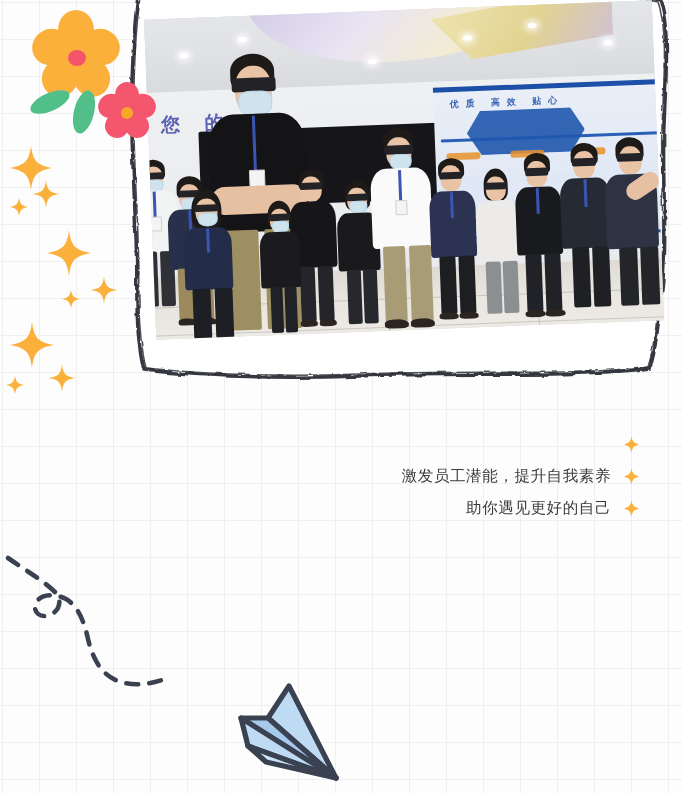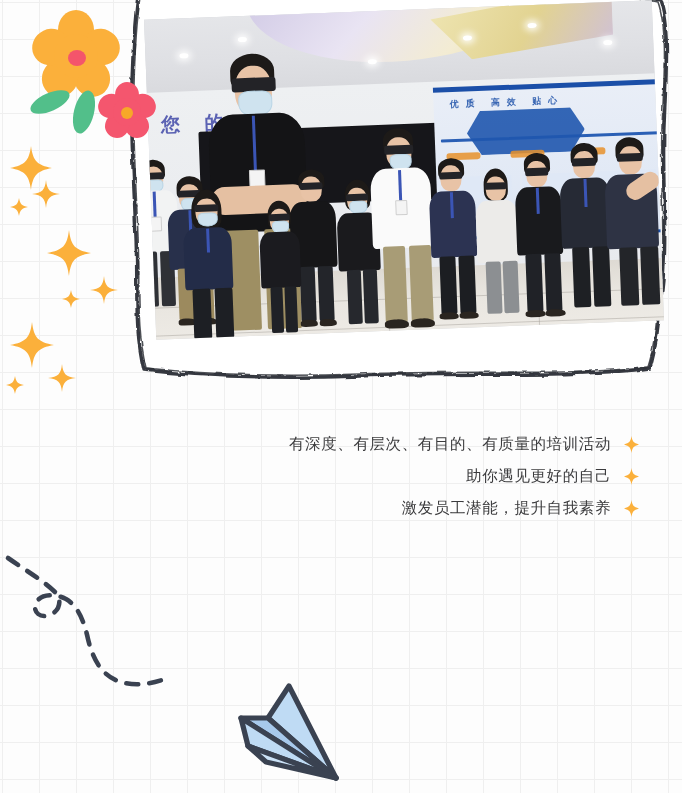--- a/index.html
+++ b/index.html
@@ -449,43 +449,42 @@
   </svg>
 
   <svg class="sparkle" style="left:0px; top:300px; width:90px; height:100px;" viewBox="0 0 90 100">
     <path fill="#FBB03B" d="M32,22 C34,38 38,42 54,45 C38,48 34,52 32,68 C30,52 26,48 10,45 C26,42 30,38 32,22 Z"></path>
     <path fill="#FBB03B" d="M62,64 C63,74 66,77 76,78 C66,79 63,82 62,92 C61,82 58,79 48,78 C58,77 61,74 62,64 Z"></path>
     <path fill="#FBB03B" d="M15,76 C16,82 18,84 24,85 C18,86 16,88 15,94 C14,88 12,86 6,85 C12,84 14,82 15,76 Z"></path>
   </svg>
 
   <div id="text-block">
     <div class="text-line">
-      <span>有深度、有层次、有目的、有质量的培训活动</span>
+      <span class="line-spark">
+        <svg width="17" height="19" viewBox="0 0 17 19">
+            <path fill="#FBB03B" d="M8.5,1 C9.2,6.4 10.6,7.8 16,9.5 C10.6,11.2 9.2,12.6 8.5,18 C7.8,12.6 6.4,11.2 1,9.5 C6.4,7.8 7.8,6.4 8.5,1 Z"></path>
+          </svg>
+      </span>
+    </div>
+    <div class="text-line">
+      <span>激发员工潜能，提升自我素养</span>
       <span class="line-spark">
         <svg width="17" height="19" viewBox="0 0 17 19">
             <path fill="#FBB03B" d="M8.5,1 C9.2,6.4 10.6,7.8 16,9.5 C10.6,11.2 9.2,12.6 8.5,18 C7.8,12.6 6.4,11.2 1,9.5 C6.4,7.8 7.8,6.4 8.5,1 Z"></path>
           </svg>
       </span>
     </div>
     <div class="text-line">
       <span>助你遇见更好的自己</span>
       <span class="line-spark">
         <svg width="17" height="19" viewBox="0 0 17 19">
             <path fill="#FBB03B" d="M8.5,1 C9.2,6.4 10.6,7.8 16,9.5 C10.6,11.2 9.2,12.6 8.5,18 C7.8,12.6 6.4,11.2 1,9.5 C6.4,7.8 7.8,6.4 8.5,1 Z"></path>
           </svg>
       </span>
     </div>
-    <div class="text-line">
-      <span>激发员工潜能，提升自我素养</span>
-      <span class="line-spark">
-        <svg width="17" height="19" viewBox="0 0 17 19">
-            <path fill="#FBB03B" d="M8.5,1 C9.2,6.4 10.6,7.8 16,9.5 C10.6,11.2 9.2,12.6 8.5,18 C7.8,12.6 6.4,11.2 1,9.5 C6.4,7.8 7.8,6.4 8.5,1 Z"></path>
-          </svg>
-      </span>
-    </div>
   </div>
 
   <svg class="deco" style="left:0px; top:545px; width:260px; height:190px;" viewBox="0 0 260 190">
     <path d="M8,13 C28,27 44,36 56,48
              C62,54 60,66 50,70 C40,74 32,66 36,58
              C40,49 54,48 66,54
              C78,61 84,76 88,94
              C93,115 102,130 118,136
              C134,142 152,139 168,133" fill="none" stroke="#3A4251" stroke-width="4.6" stroke-linecap="round" stroke-dasharray="12 11"></path>
   </svg>

